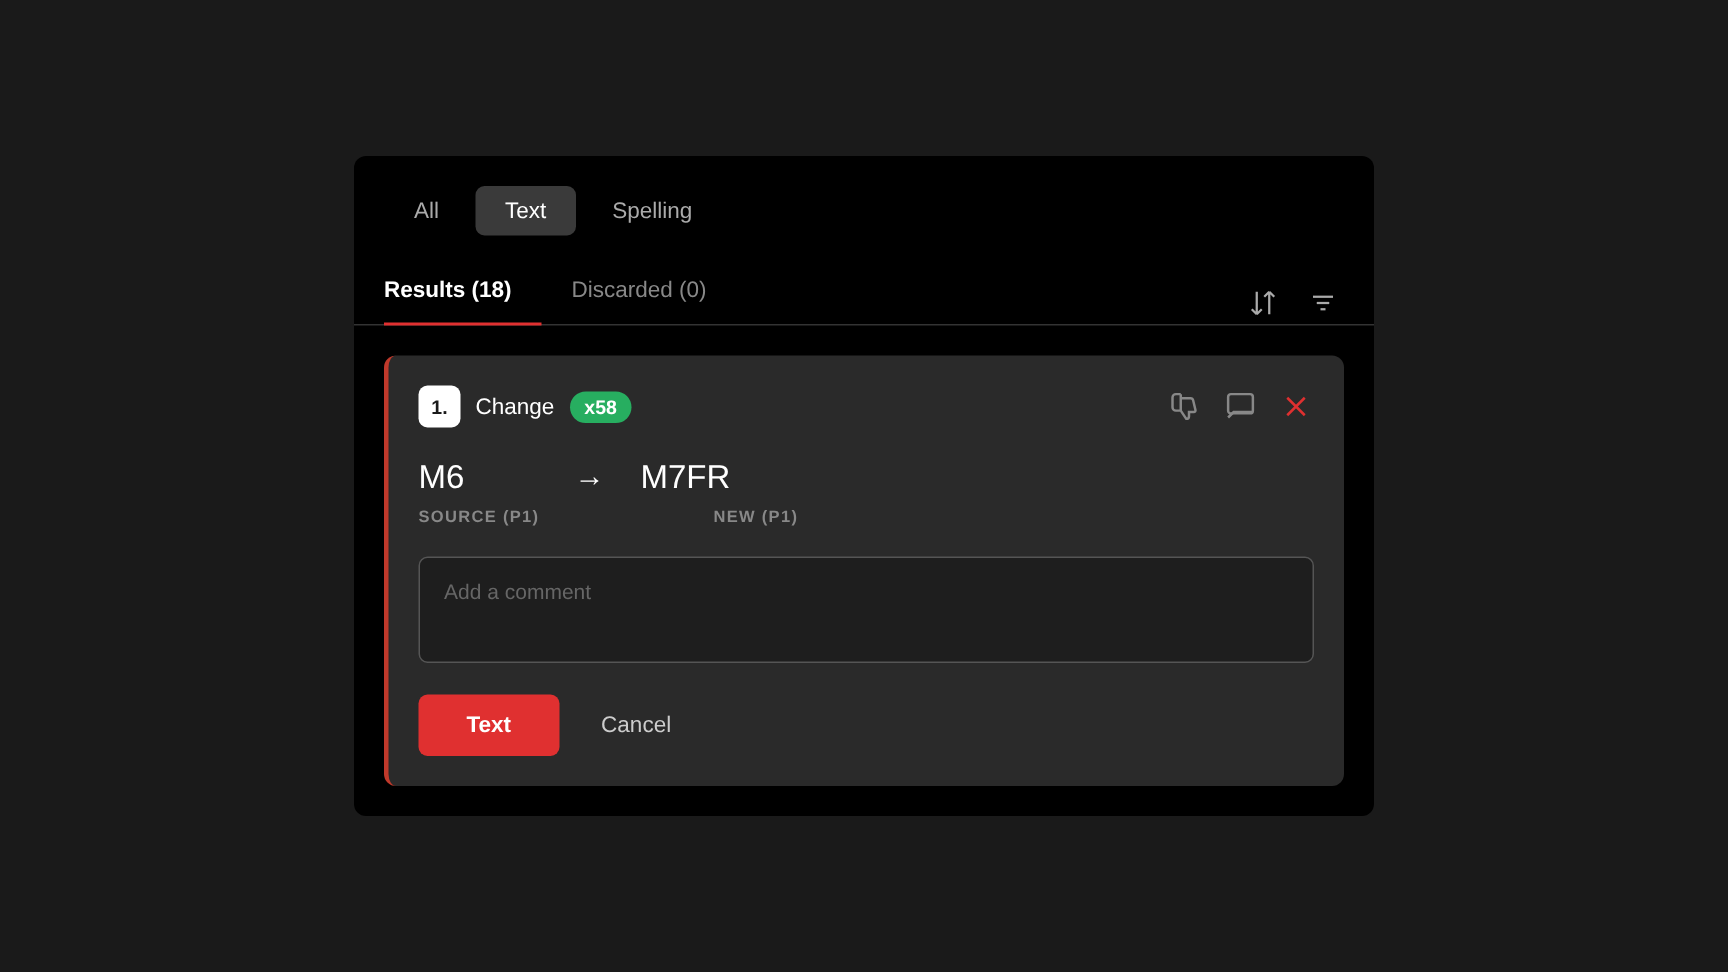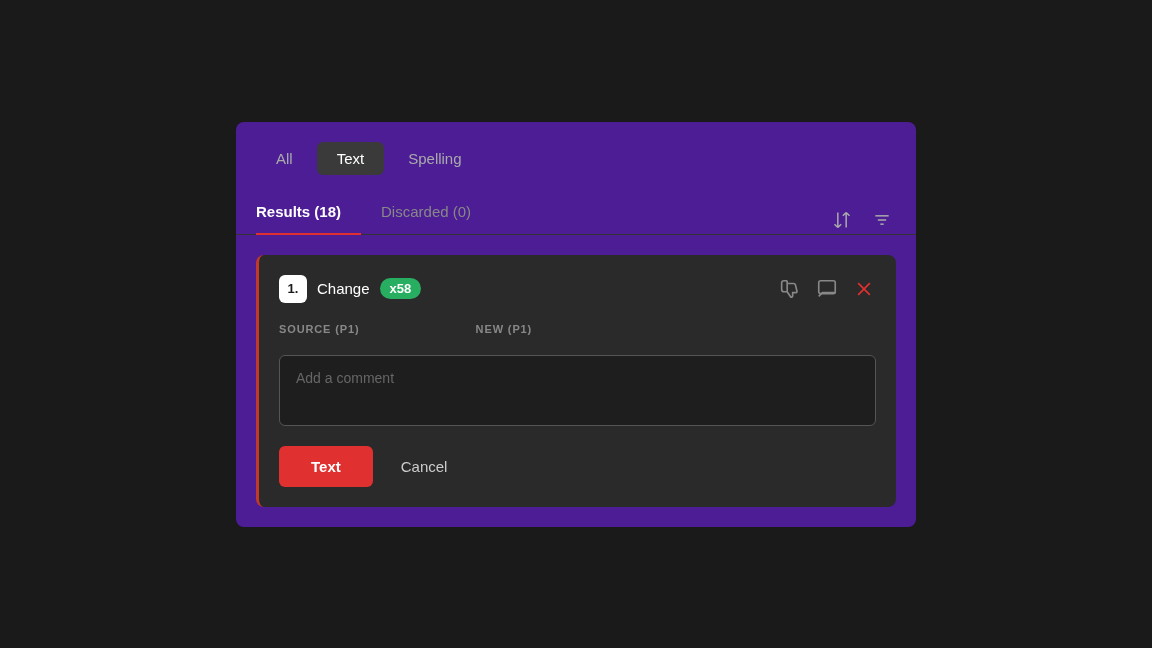--- a/index.html
+++ b/index.html
@@ -13,21 +13,21 @@
       display: flex;
       justify-content: center;
       align-items: center;
       width: 1152px;
       height: 648px;
       font-family: -apple-system, BlinkMacSystemFont, 'Segoe UI', Arial, sans-serif;
       overflow: hidden;
     }
 
     .main-container {
-      background-color: #4c1d95;
+      background-color: #000000;
       width: 680px;
       border-radius: 8px;
       padding: 20px 0 0 0;
     }
 
     
     .tabs-row {
       display: flex;
       align-items: center;
       padding: 0 20px 16px 20px;
@@ -342,20 +342,25 @@
           <button class="action-icon red">
             <svg width="20" height="20" viewBox="0 0 24 24" fill="none" stroke="currentColor" stroke-width="2">
               <line x1="5" y1="5" x2="19" y2="19"></line>
               <line x1="19" y1="5" x2="5" y2="19"></line>
             </svg>
           </button>
         </div>
       </div>
 
       
+      <div class="change-row">
+        <span class="source-text">M6</span>
+        <span class="arrow-icon">→</span>
+        <span class="new-text">M7FR</span>
+      </div>
 
       <div class="labels-row">
         <span class="label-source">SOURCE (P1)</span>
         <span class="label-new">NEW (P1)</span>
       </div>
 
       
       <textarea class="comment-input" placeholder="Add a comment" style=""></textarea>
 
       

